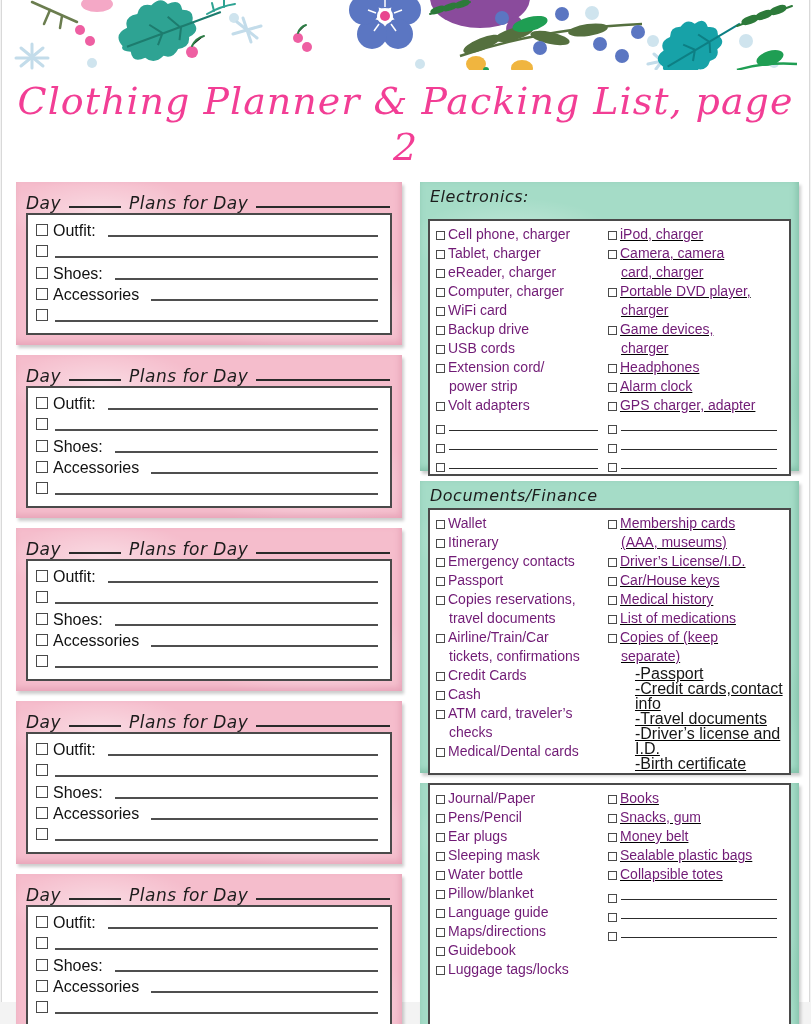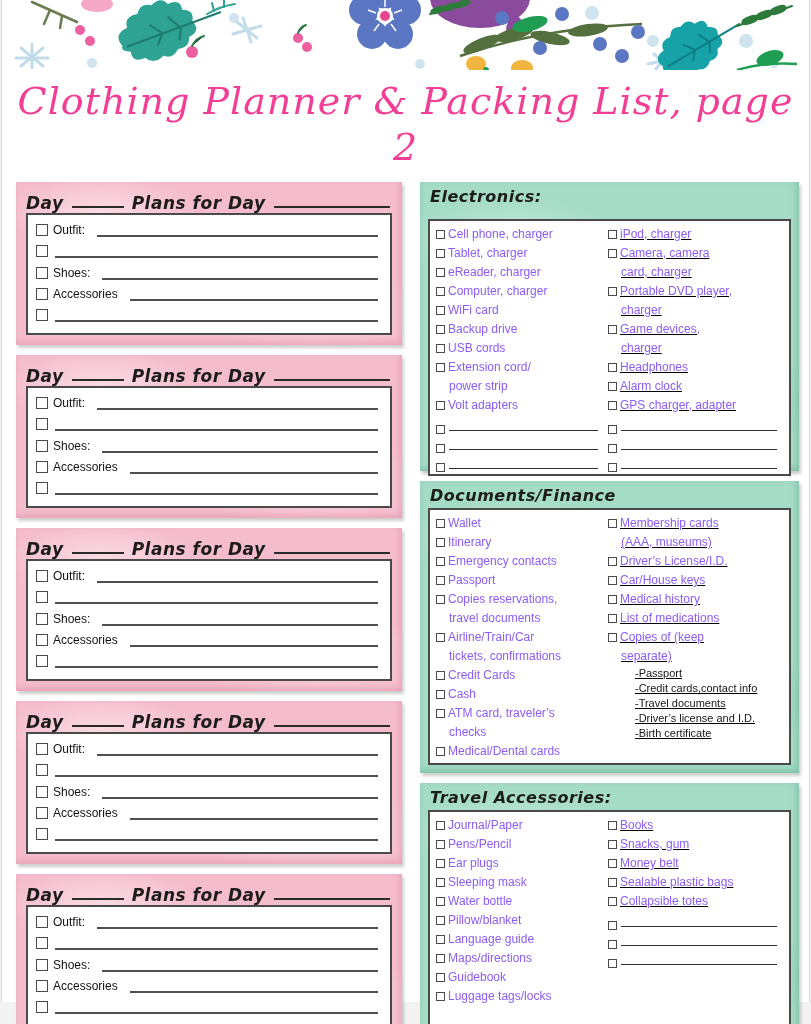--- a/index.html
+++ b/index.html
@@ -17,21 +17,21 @@
     text-align: center; margin: 8px 0 12px 0;
     font-family: "DejaVu Serif", serif; font-style: italic; font-weight: normal;
     font-size: 38px; line-height: 46px; color: #f23e95; letter-spacing: 1px;
   }
   
   .content { display: flex; align-items: flex-start; padding: 0 10px 0 14px; gap: 18px; }
   .left-col { width: 386px; flex: none; display: flex; flex-direction: column; }
   .right-col { flex: 1; display: flex; flex-direction: column; }
   
   .hw {
-    font-family: "DejaVu Sans", sans-serif; font-style: italic; font-weight: 700;
+    font-family: "DejaVu Sans", sans-serif; font-style: italic; font-weight: 400;
     color: #1c1c1c; letter-spacing: 0.5px;
   }
   
   .day-box {
     height: 163px; margin-bottom: 10px; padding: 3px 10px 10px 10px;
     display: flex; flex-direction: column;
     background-color: #f5bdcc;
     background-image:
       radial-gradient(ellipse 140px 50px at 22% 18%, rgba(255,255,255,0.45), transparent 70%),
       radial-gradient(ellipse 160px 70px at 78% 80%, rgba(255,255,255,0.30), transparent 70%),
@@ -40,21 +40,21 @@
   }
   .day-box:last-child { margin-bottom: 0; }
   .day-header { display: flex; align-items: flex-end; height: 28px; font-size: 17px; }
   .day-header .hline { border-bottom: 2px solid #2a2a2a; margin: 0 8px 5px 8px; }
   .day-header .hline.short { width: 52px; }
   .day-header .hline.long { flex: 1; margin-right: 2px; }
   .day-inner {
     flex: 1; background: #ffffff; border: 2px solid #4a4a4a;
     padding: 5px 8px 7px 8px; display: flex; flex-direction: column; justify-content: space-between;
   }
-  .day-row { display: flex; align-items: flex-end; flex: 1; font-size: 12px; color: #111; }
+  .day-row { display: flex; align-items: flex-end; flex: 1; font-size: 16px; color: #111; }
   .day-row .checkbox { margin-bottom: 5px; }
   .day-row-label { margin-left: 2px; line-height: 21px; }
   .write-line { flex: 1; border-bottom: 2px solid #4f4f4f; margin: 0 4px 4px 4px; }
   .day-row-label + .write-line { margin-left: 12px; }
   
   .list-box {
     margin-bottom: 10px; display: flex; flex-direction: column;
     background-color: #a5dcc7;
     background-image:
       radial-gradient(ellipse 150px 60px at 25% 20%, rgba(255,255,255,0.35), transparent 70%),
@@ -67,27 +67,27 @@
   .list-box-2 { height: 255px; margin-bottom: 0; }
   .list-title { font-size: 16px; margin: 5px 10px 3px 10px; }
   .list-inner {
     flex: 1; background: #ffffff; border: 2px solid #4a4a4a;
     margin: 0 8px 8px 8px; padding: 4px 2px 2px 6px; display: flex;
   }
   .list-col { display: flex; flex-direction: column; }
   .list-col.c0 { width: 49%; }
   .list-col.c1 { width: 51%; text-decoration: underline; }
   .list-item {
-    font-size: 12px; line-height: 19px; color: #8b5cf6;
+    font-size: 14px; line-height: 19px; color: #701a75;
     padding-left: 13px; text-indent: -13px;
   }
   .item-text { white-space: pre-line; }
   .list-item.blank { display: flex; align-items: flex-end; padding-left: 0; text-indent: 0; height: 19px; }
   .blank-line { flex: 1; border-bottom: 1.5px solid #2c2c2c; margin: 0 10px 3px 1px; }
-  .subitems { margin-left: 27px; font-size: 11px; line-height: 15px; color: #161616; }
+  .subitems { margin-left: 27px; font-size: 16px; line-height: 15px; color: #161616; }
   
   .checkbox {
     display: inline-block; border: 1.5px solid #4a4a4a; background: #fff;
     vertical-align: -1px; margin-right: 3px;
   }
   .day-row .checkbox { width: 12px; height: 12px; }
   .list-item .checkbox { width: 9px; height: 9px; text-indent: 0; }
 </style>
 </head>
 <body>
@@ -487,21 +487,20 @@
                 <div class="subitem">-Passport</div>
                 <div class="subitem">-Credit cards,contact info</div>
                 <div class="subitem">-Travel documents</div>
                 <div class="subitem">-Driver’s license and I.D.</div>
                 <div class="subitem">-Birth certificate</div>
               </div>
             </div>
           </div>
         </section>
         <section class="list-box list-box-2">
-          <div class="list-title hw">Travel Accessories:</div>
           <div class="list-inner">
             <div class="list-col c0">
               <div class="list-item"><span class="checkbox"></span><span class="item-text">Journal/Paper</span></div>
               <div class="list-item"><span class="checkbox"></span><span class="item-text">Pens/Pencil</span></div>
               <div class="list-item"><span class="checkbox"></span><span class="item-text">Ear plugs</span></div>
               <div class="list-item"><span class="checkbox"></span><span class="item-text">Sleeping mask</span></div>
               <div class="list-item"><span class="checkbox"></span><span class="item-text">Water bottle</span></div>
               <div class="list-item"><span class="checkbox"></span><span class="item-text">Pillow/blanket</span></div>
               <div class="list-item"><span class="checkbox"></span><span class="item-text">Language guide</span></div>
               <div class="list-item"><span class="checkbox"></span><span class="item-text">Maps/directions</span></div>

